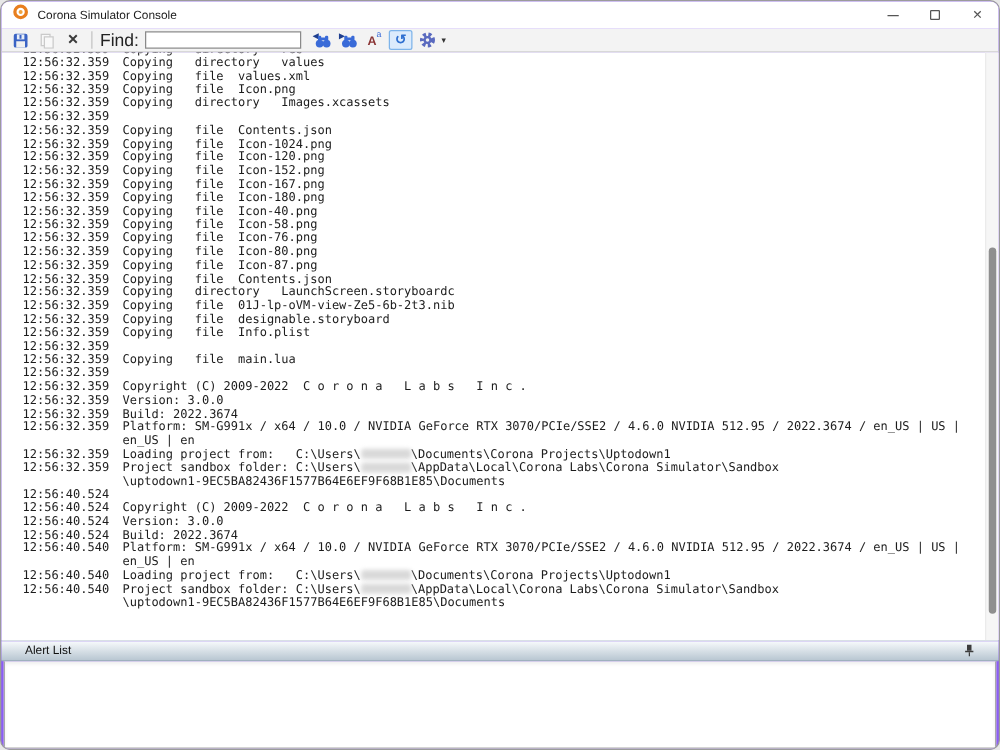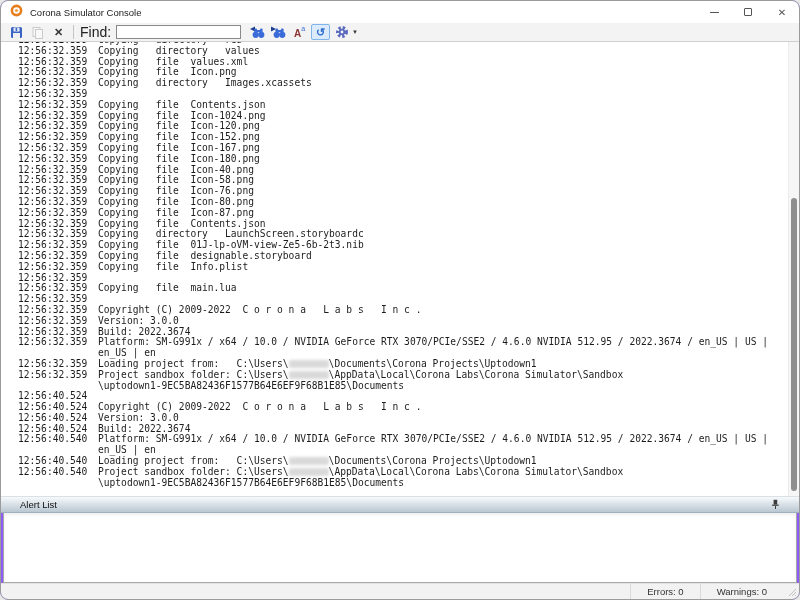--- a/index.html
+++ b/index.html
@@ -314,28 +314,14 @@
     <span class="pin-btn">
       <svg width="9" height="11" viewBox="0 0 9 11">
         <rect x="2.6" y="0.8" width="3.6" height="4.8" fill="#3c3c3c"></rect>
         <rect x="1.1" y="5.6" width="6.6" height="1.2" fill="#3c3c3c"></rect>
         <rect x="4" y="6.8" width="1" height="3.2" fill="#3c3c3c"></rect>
       </svg>
     </span>
   </div>
   <div class="alert-body"></div>
 
-  <div class="statusbar">
-    <span class="sb-spacer"></span>
-    <span class="sb-pane">
-      <span>Errors: 0</span>
-    </span>
-    <span class="sb-pane">
-      <span>Warnings: 0</span>
-    </span>
-    <span class="grip">
-      <svg width="9" height="9" viewBox="0 0 9 9">
-        <path d="M8,1 L1,8 M8,4 L4,8 M8,7 L7,8" stroke="#c0c0c0" stroke-width="1" fill="none"></path>
-      </svg>
-    </span>
-  </div>
 
 </div>
 
 </body></html>

